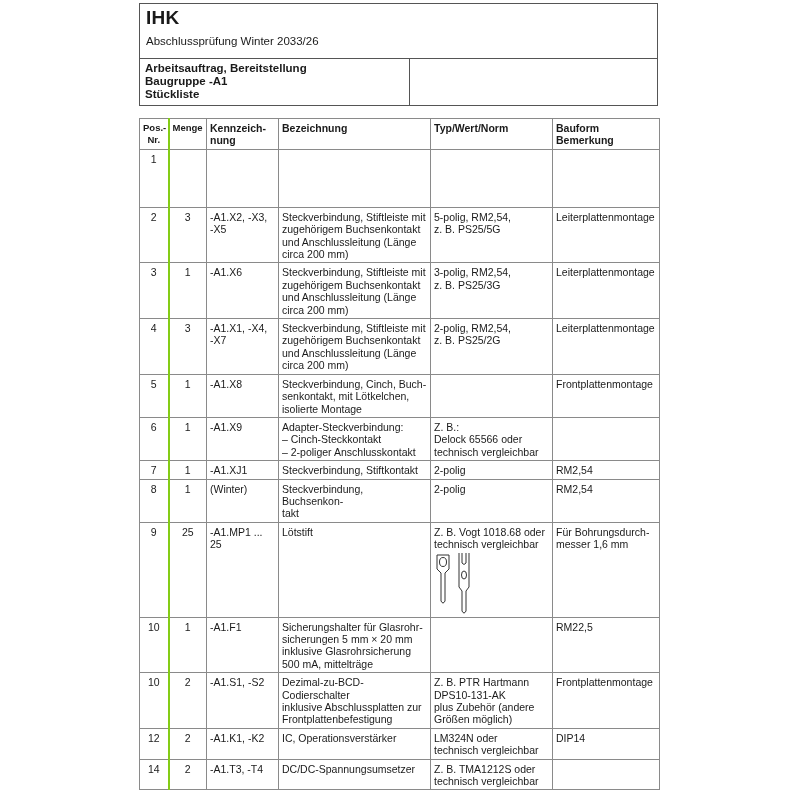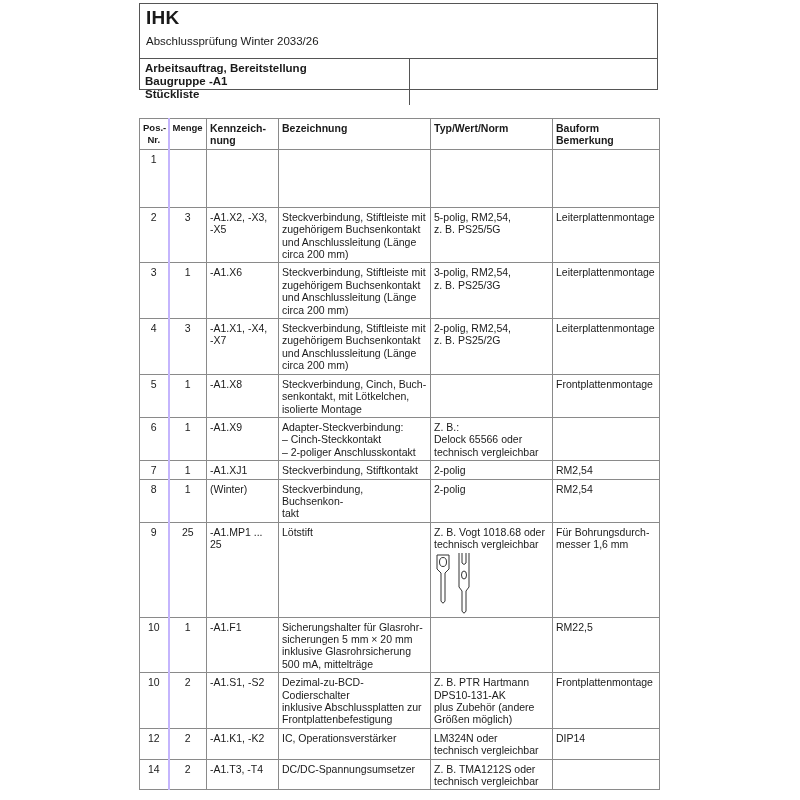--- a/index.html
+++ b/index.html
@@ -1,38 +1,38 @@
 <!DOCTYPE html>
 <html><head>
 <meta charset="utf-8">
 <style>
   html, body { margin:0; padding:0; background:#ffffff; }
   body { width:800px; height:800px; position:relative; overflow:hidden;
          font-family:"Liberation Sans", sans-serif; color:#1a1a1a; }
-  .header-box { position:absolute; left:139px; top:3px; width:519px; height:87px;
+  .header-box { position:absolute; left:139px; top:3px; width:519px; height:103px;
                 border:1.5px solid #555; box-sizing:border-box; }
   .hdr-top { height:55px; border-bottom:1.5px solid #555; box-sizing:border-box; padding:3px 0 0 6px; }
   .hdr-title { font-size:19px; font-weight:bold; letter-spacing:0.2px; line-height:22px; }
   .hdr-sub { font-size:11.5px; margin-top:6px; }
   .hdr-bottom { display:flex; height:46px; }
   .hdr-left { width:270px; border-right:1.5px solid #555; box-sizing:border-box; padding:3px 8px 0 5px;
               font-size:11.5px; font-weight:bold; line-height:13px; }
   .hdr-right { flex:1; padding:3px 0 0 5px; font-size:11.5px; line-height:13px; }
   .hdr-right .b { font-weight:bold; }
 
   table.parts { position:absolute; left:139px; top:118px; width:520px;
                 border-collapse:collapse; table-layout:fixed; font-size:10.5px; line-height:12.4px; }
   table.parts th, table.parts td { border:1px solid #8a8a8a; vertical-align:top; padding:3px 3px 2px 3px; text-align:left; }
   table.parts th { font-weight:bold; font-size:10.5px; }
   table.parts th.c0, table.parts td.c0 { text-align:center; }
   table.parts td.c1 { text-align:center; }
   table.parts th.c0, table.parts th.c1 { font-size:9.5px; }
   .col0 { width:29px; } .col1 { width:38px; } .col2 { width:72px; }
   .col3 { width:152px; } .col4 { width:122px; } .col5 { width:107px; }
-  table.parts td:first-child, table.parts th:first-child { border-right:2px solid #c4b5fd; }
+  table.parts td:first-child, table.parts th:first-child { border-right:2px solid #84cc16; }
   .pin-figure { margin-top:2px; height:62px; }
   .pre { white-space:pre-line; }
 </style>
 </head>
 <body>
 
 <div class="header-box">
   <div class="hdr-top">
     <div class="hdr-title">IHK</div>
     <div class="hdr-sub">Abschlussprüfung Winter 2033/26</div>

